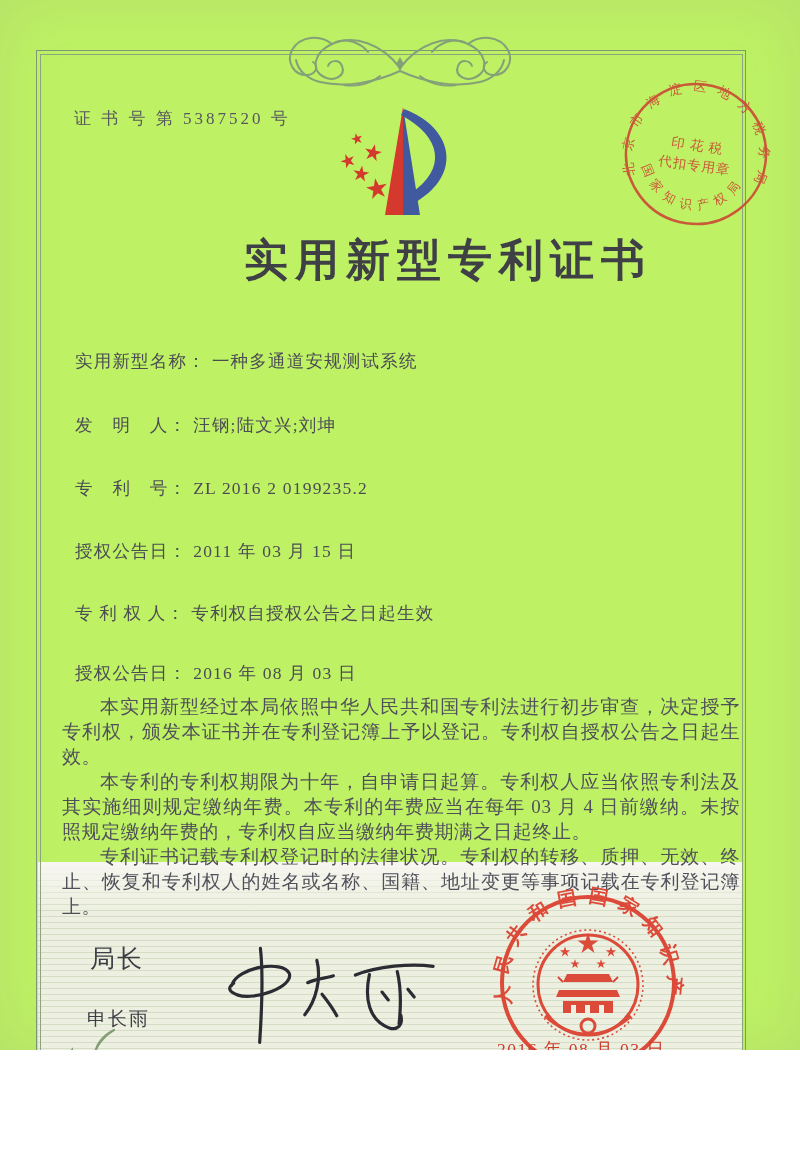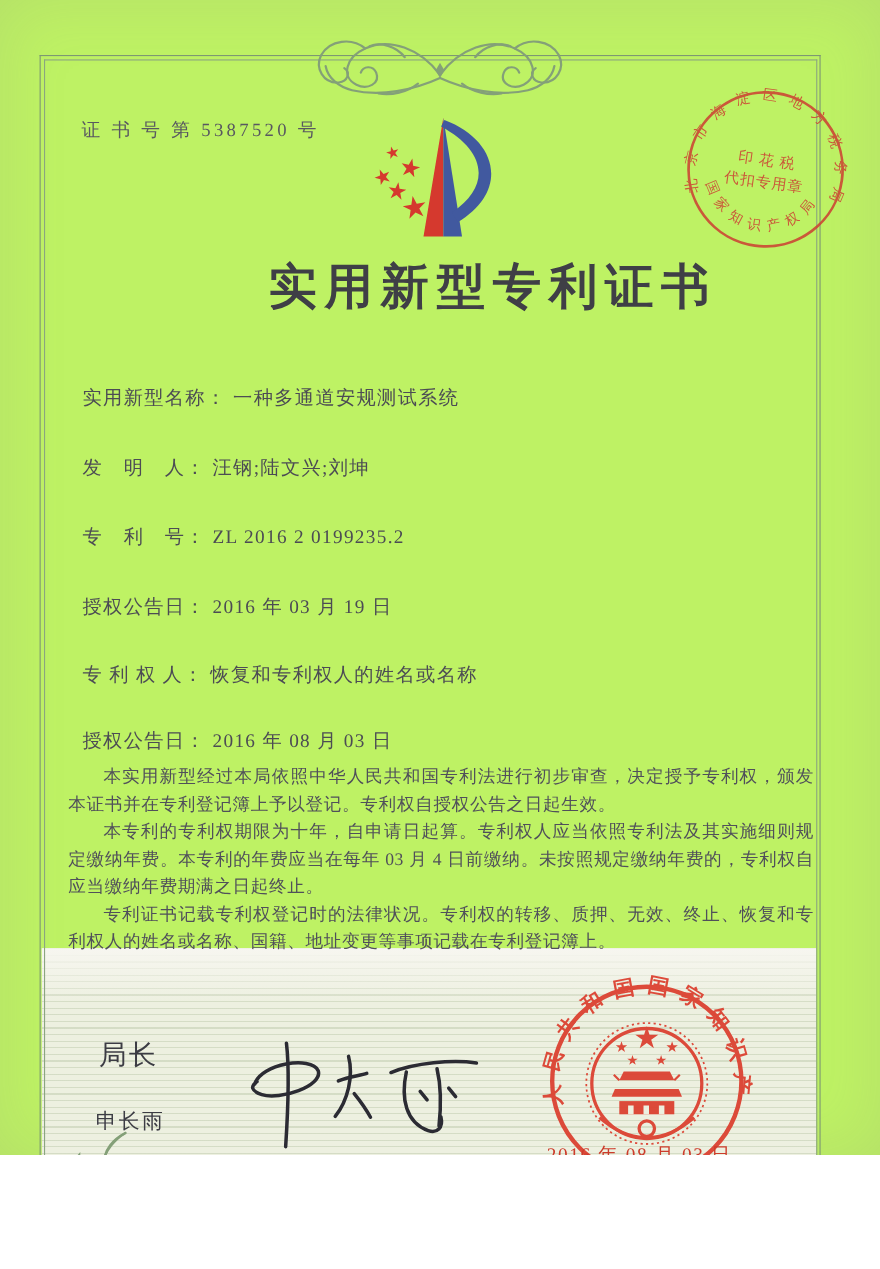--- a/index.html
+++ b/index.html
@@ -16,21 +16,21 @@
         background-color:#edf0e0;
         background-image:
           linear-gradient(180deg,#f7f6f0 0,rgba(247,246,240,0) 50px),
           repeating-linear-gradient(180deg,rgba(140,162,118,.25) 0 1px,rgba(0,0,0,0) 1px 6px);}
   .cert-no{position:absolute;left:74px;top:107px;font-size:17px;letter-spacing:3px;color:#585860;z-index:3;}
   .logo{position:absolute;left:330px;top:100px;width:155px;height:122px;z-index:3;}
   .title{position:absolute;left:0;top:231px;width:800px;text-align:center;font-size:44px;
          font-weight:bold;letter-spacing:7px;color:#3f3f46;z-index:3;padding-left:48px;}
   .field{position:absolute;left:75px;font-size:17.5px;letter-spacing:1.2px;color:#4c4c54;z-index:3;white-space:nowrap;}
   .field .val{margin-left:6px;}
-  .paras{position:absolute;left:62px;top:694px;width:678px;font-size:16px;line-height:25px;
+  .paras{position:absolute;left:62px;top:694px;width:678px;font-size:19px;line-height:25px;
          letter-spacing:.6px;color:#50505a;z-index:3;text-align:justify;}
   .paras p{margin:0;text-indent:2em;}
   .sig-title{position:absolute;left:90px;top:942px;font-size:25px;letter-spacing:2px;color:#3c3c44;z-index:4;}
   .sig-name{position:absolute;left:87px;top:1006px;font-size:19px;letter-spacing:2px;color:#3c3c44;z-index:4;}
   .autograph{position:absolute;left:198px;top:936px;width:260px;height:115px;z-index:4;}
   .tax-stamp{position:absolute;left:618px;top:76px;width:156px;height:156px;z-index:5;
              transform:rotate(8deg);opacity:.88;}
   .office-seal{position:absolute;left:483px;top:878px;width:210px;height:210px;z-index:5;opacity:.94;}
   .seal-date{position:absolute;left:497px;top:1037px;font-size:17.5px;letter-spacing:1.5px;
              color:#cc3c2b;z-index:6;white-space:nowrap;}
@@ -113,24 +113,24 @@
   <div class="field" style="top:349px">
     <span>实用新型名称：</span><span class="val">一种多通道安规测试系统</span>
   </div>
   <div class="field" style="top:413px">
     <span>发　明　人：</span><span class="val">汪钢;陆文兴;刘坤</span>
   </div>
   <div class="field" style="top:476px">
     <span>专　利　号：</span><span class="val">ZL 2016 2 0199235.2</span>
   </div>
   <div class="field" style="top:539px">
-    <span>授权公告日：</span><span class="val">2016 年 03 月 19 日</span>
+    <span>授权公告日：</span><span class="val">2011 年 03 月 15 日</span>
   </div>
   <div class="field" style="top:601px">
-    <span>专 利 权 人：</span><span class="val">恢复和专利权人的姓名或名称</span>
+    <span>专 利 权 人：</span><span class="val">专利权自授权公告之日起生效</span>
   </div>
   <div class="field" style="top:661px">
     <span>授权公告日：</span><span class="val">2016 年 08 月 03 日</span>
   </div>
 
   <div class="paras">
     <p>本实用新型经过本局依照中华人民共和国专利法进行初步审查，决定授予专利权，颁发本证书并在专利登记簿上予以登记。专利权自授权公告之日起生效。</p>
     <p>本专利的专利权期限为十年，自申请日起算。专利权人应当依照专利法及其实施细则规定缴纳年费。本专利的年费应当在每年 03 月 4 日前缴纳。未按照规定缴纳年费的，专利权自应当缴纳年费期满之日起终止。</p>
     <p>专利证书记载专利权登记时的法律状况。专利权的转移、质押、无效、终止、恢复和专利权人的姓名或名称、国籍、地址变更等事项记载在专利登记簿上。</p>
   </div>

